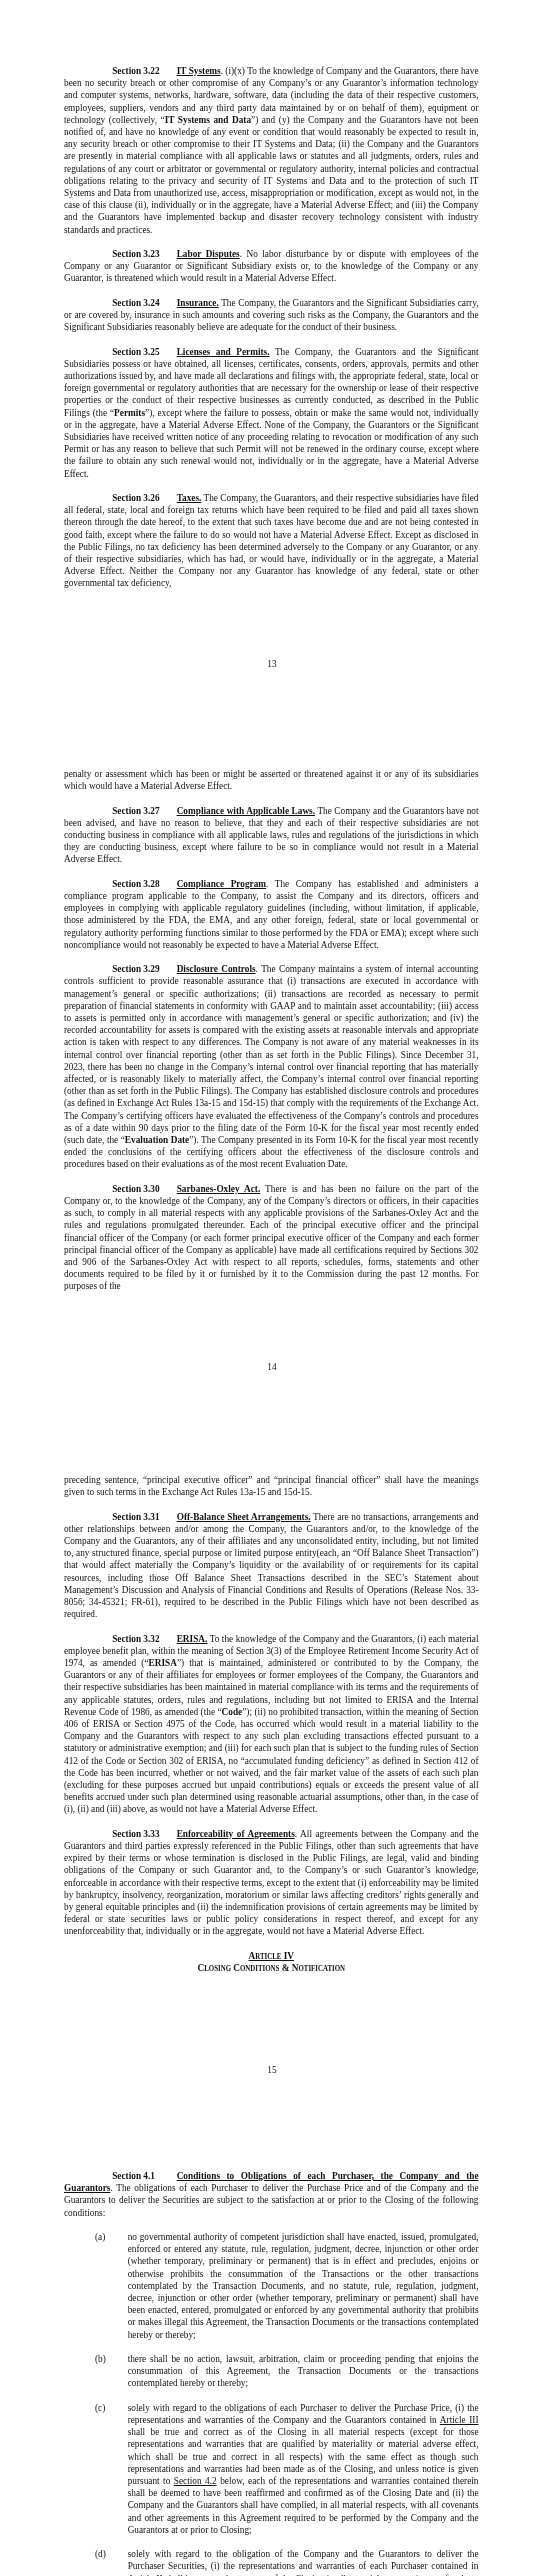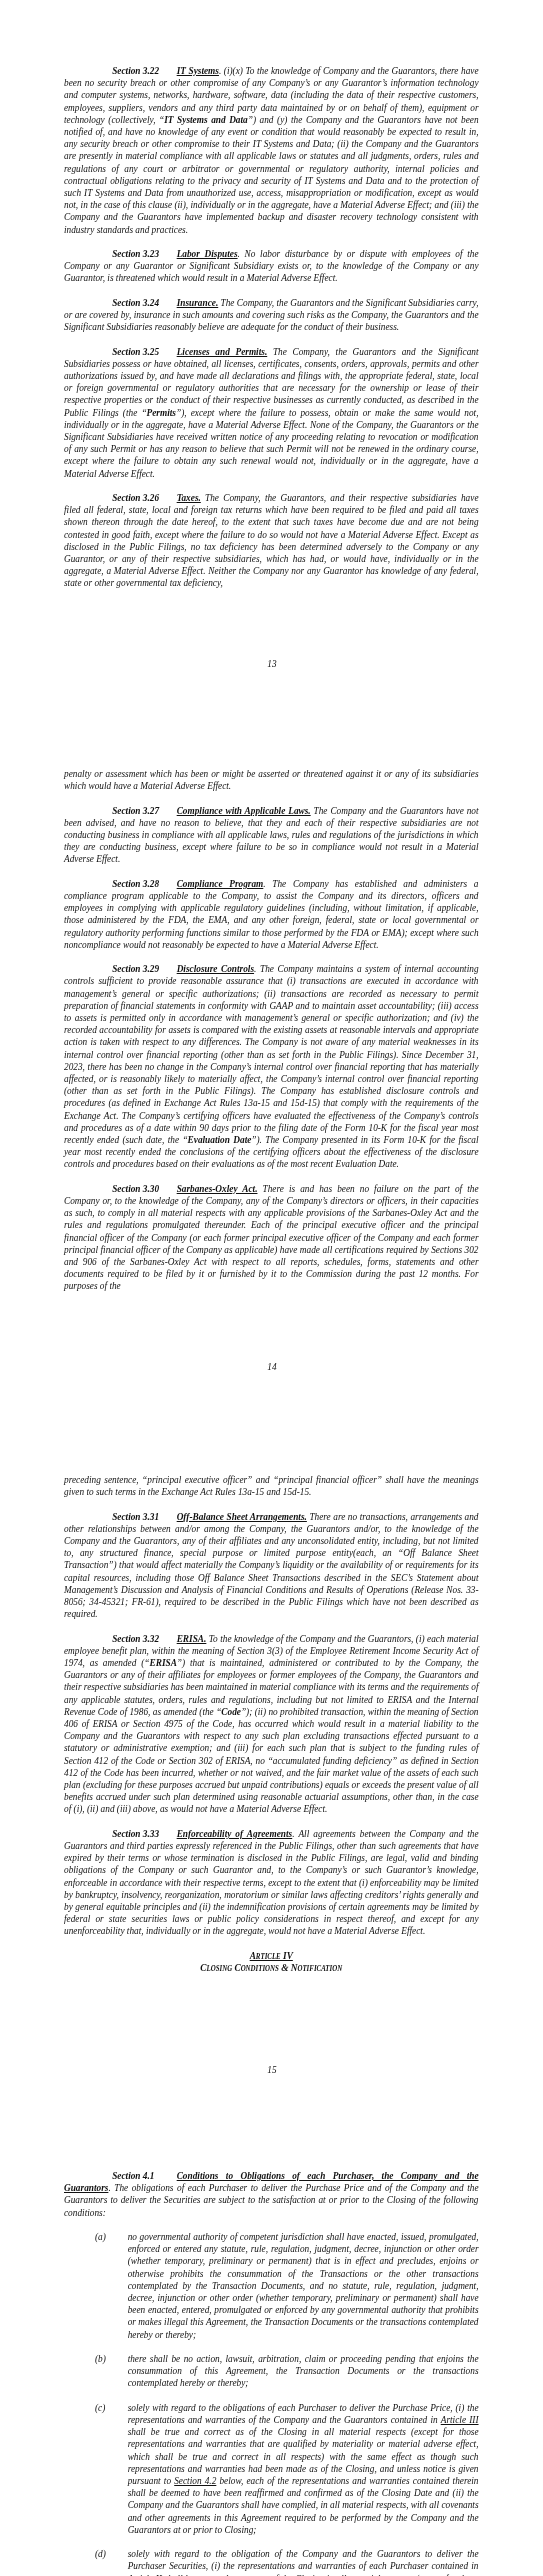--- a/index.html
+++ b/index.html
@@ -1,18 +1,18 @@
 <!DOCTYPE html>
 <html style="font-size:8.2px"><head>
 <meta charset="utf-8">
 <style>
   html, body { margin:0; padding:0; background:#ffffff; }
   body { width:544px; }
   .page {
-    position:relative; width:500px; height:703px; background:#ffffff; overflow:hidden;font-style:italic;
+    position:relative; width:500px; height:703px; background:#ffffff; overflow:hidden;
   }
   .content {
     position:absolute; left:64px; top:64px;
     width:482px;
     transform: scaleX(0.86);
     transform-origin: left top;
     font-family: "Liberation Serif", "DejaVu Serif", serif;
     font-size:10.8px; line-height:12.2px; color:#111111;
   }
   .content p { margin:0 0 12.2px 0; text-align:justify; }

